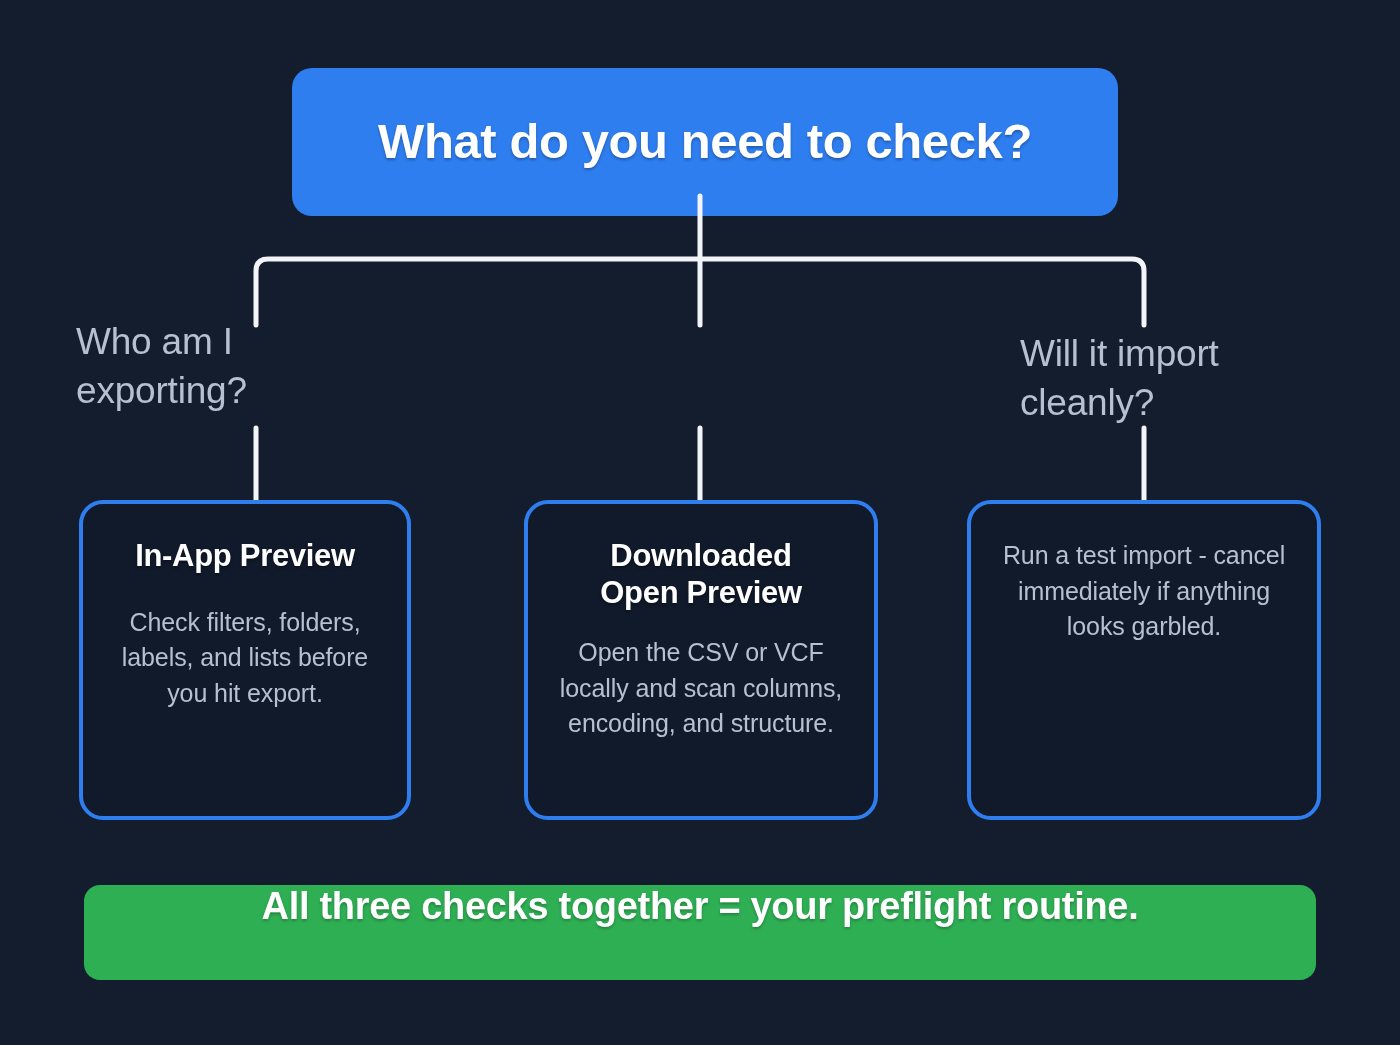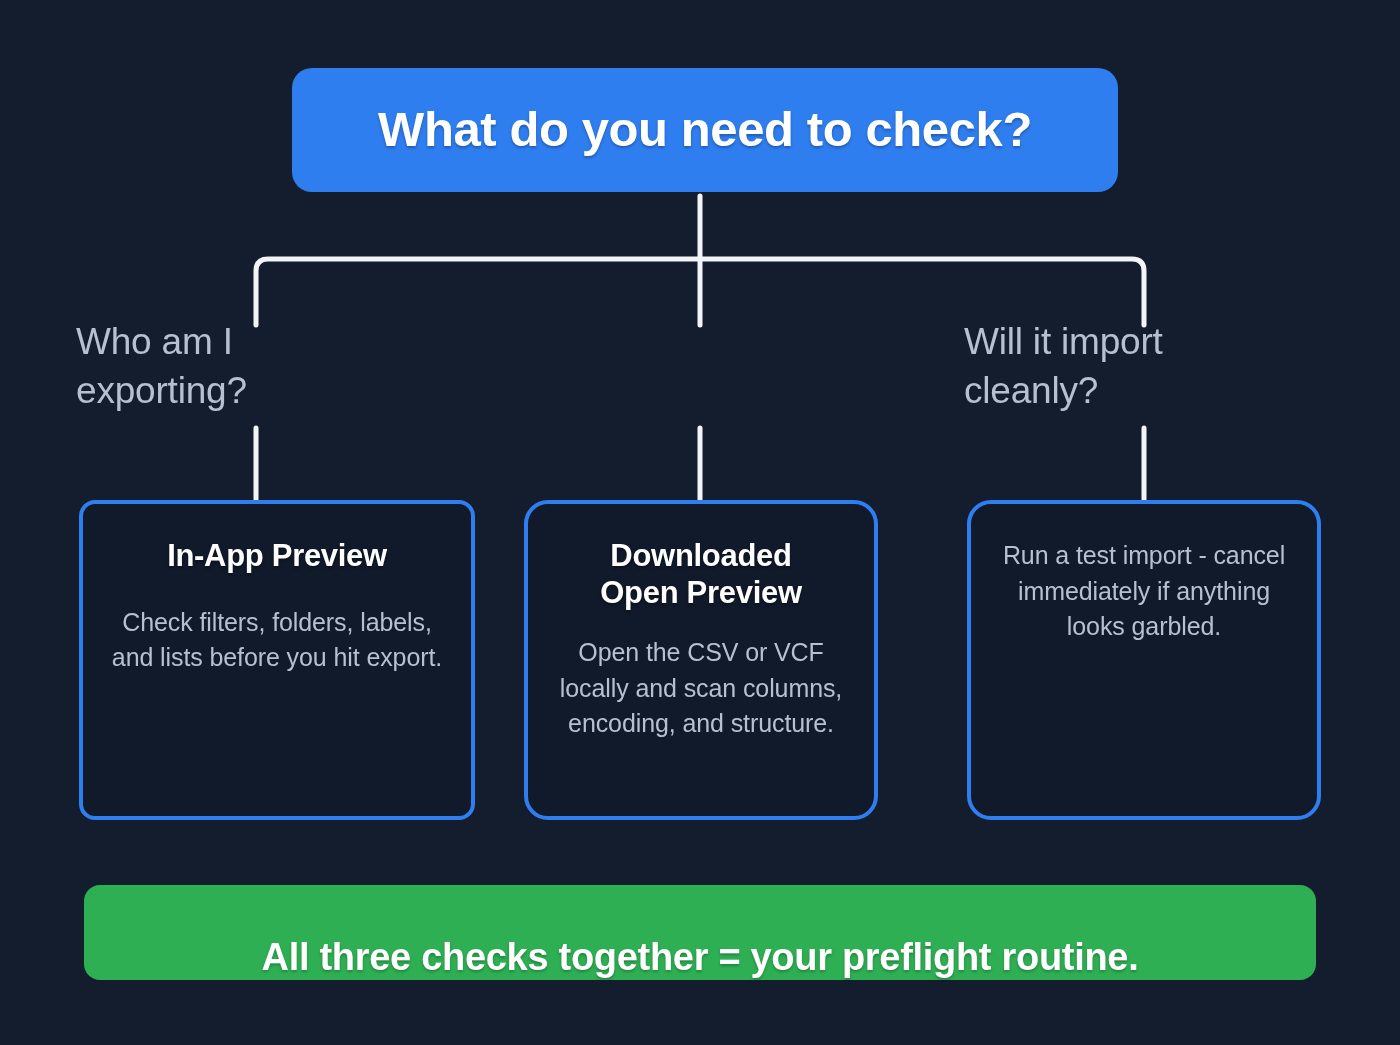--- a/index.html
+++ b/index.html
@@ -22,21 +22,21 @@
     height: 1045px;
     background: #141d2e;
   }
 
   
   .root-banner {
     position: absolute;
     left: 292px;
     top: 68px;
     width: 826px;
-    height: 124px;
+    height: 148px;
     background: #2f7ef0;
     border-radius: 20px;
     display: flex;
     align-items: center;
     justify-content: center;
     box-sizing: border-box;
     padding: 0 26px;
   }
   .root-banner-text {
     color: #ffffff;
@@ -63,37 +63,37 @@
     position: absolute;
     top: 318px;
     color: #b6c0cf;
     font-size: 37px;
     font-weight: normal;
     line-height: 1.32;
     letter-spacing: -0.2px;
   }
   .branch-label.b0 { left: 76px;  width: 360px; }
   .branch-label.b1 { left: 521px; width: 360px; }
-  .branch-label.b2 { left: 964px; width: 360px; }
+  .branch-label.b2 { left: 1020px; width: 360px; margin-top: 12px; }
 
   
   .card {
     position: absolute;
     top: 500px;
     height: 320px;
     background: #111a2b;
     border: 4px solid #2f7ef0;
     border-radius: 24px;
     box-sizing: border-box;
     display: flex;
     flex-direction: column;
     align-items: center;
     padding: 34px 18px 18px 18px;
   }
-  .card.c0 { left: 79px;  width: 396px; border-radius: 16px; }
+  .card.c0 { left: 79px;  width: 332px; }
   .card.c1 { left: 524px; width: 354px; }
   .card.c2 { left: 967px; width: 354px; }
 
   .card-title {
     color: #ffffff;
     font-size: 31px;
     font-weight: bold;
     text-align: center;
     line-height: 1.18;
     letter-spacing: -0.3px;
@@ -117,21 +117,21 @@
   
   .footer-banner {
     position: absolute;
     left: 84px;
     top: 885px;
     width: 1232px;
     height: 95px;
     background: #2faf54;
     border-radius: 16px;
     display: flex;
-    align-items: flex-end;
+    align-items: flex-start;
     justify-content: center;
     box-sizing: border-box;
     padding: 0 17px;
   }
   .footer-banner-text {
     color: #ffffff;
     font-size: 38px;
     font-weight: bold;
     text-align: center;
     letter-spacing: -0.3px;

